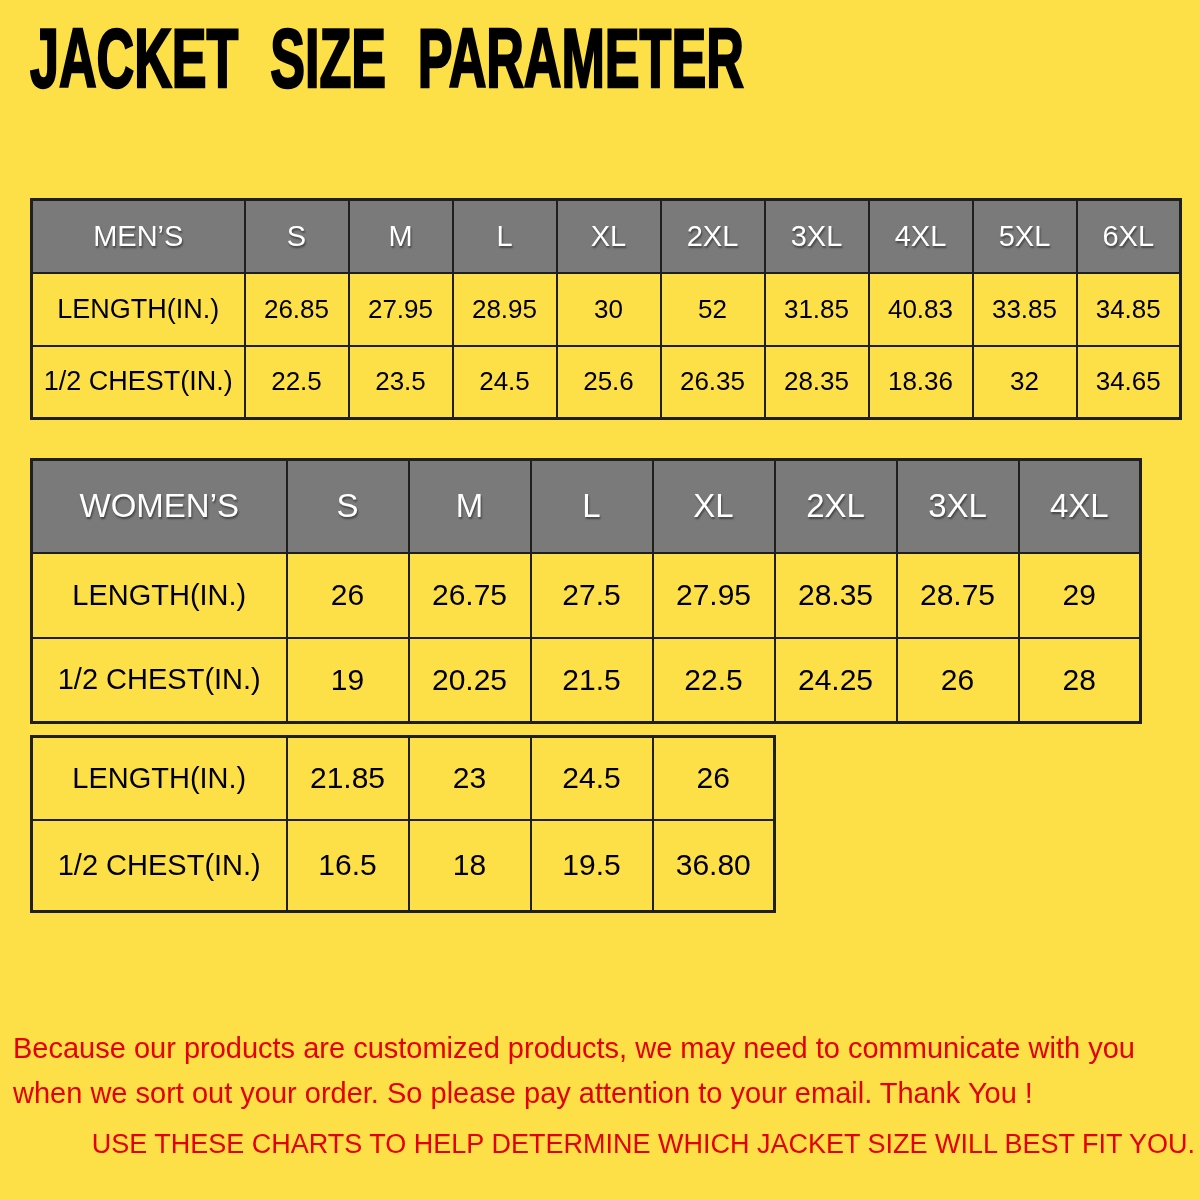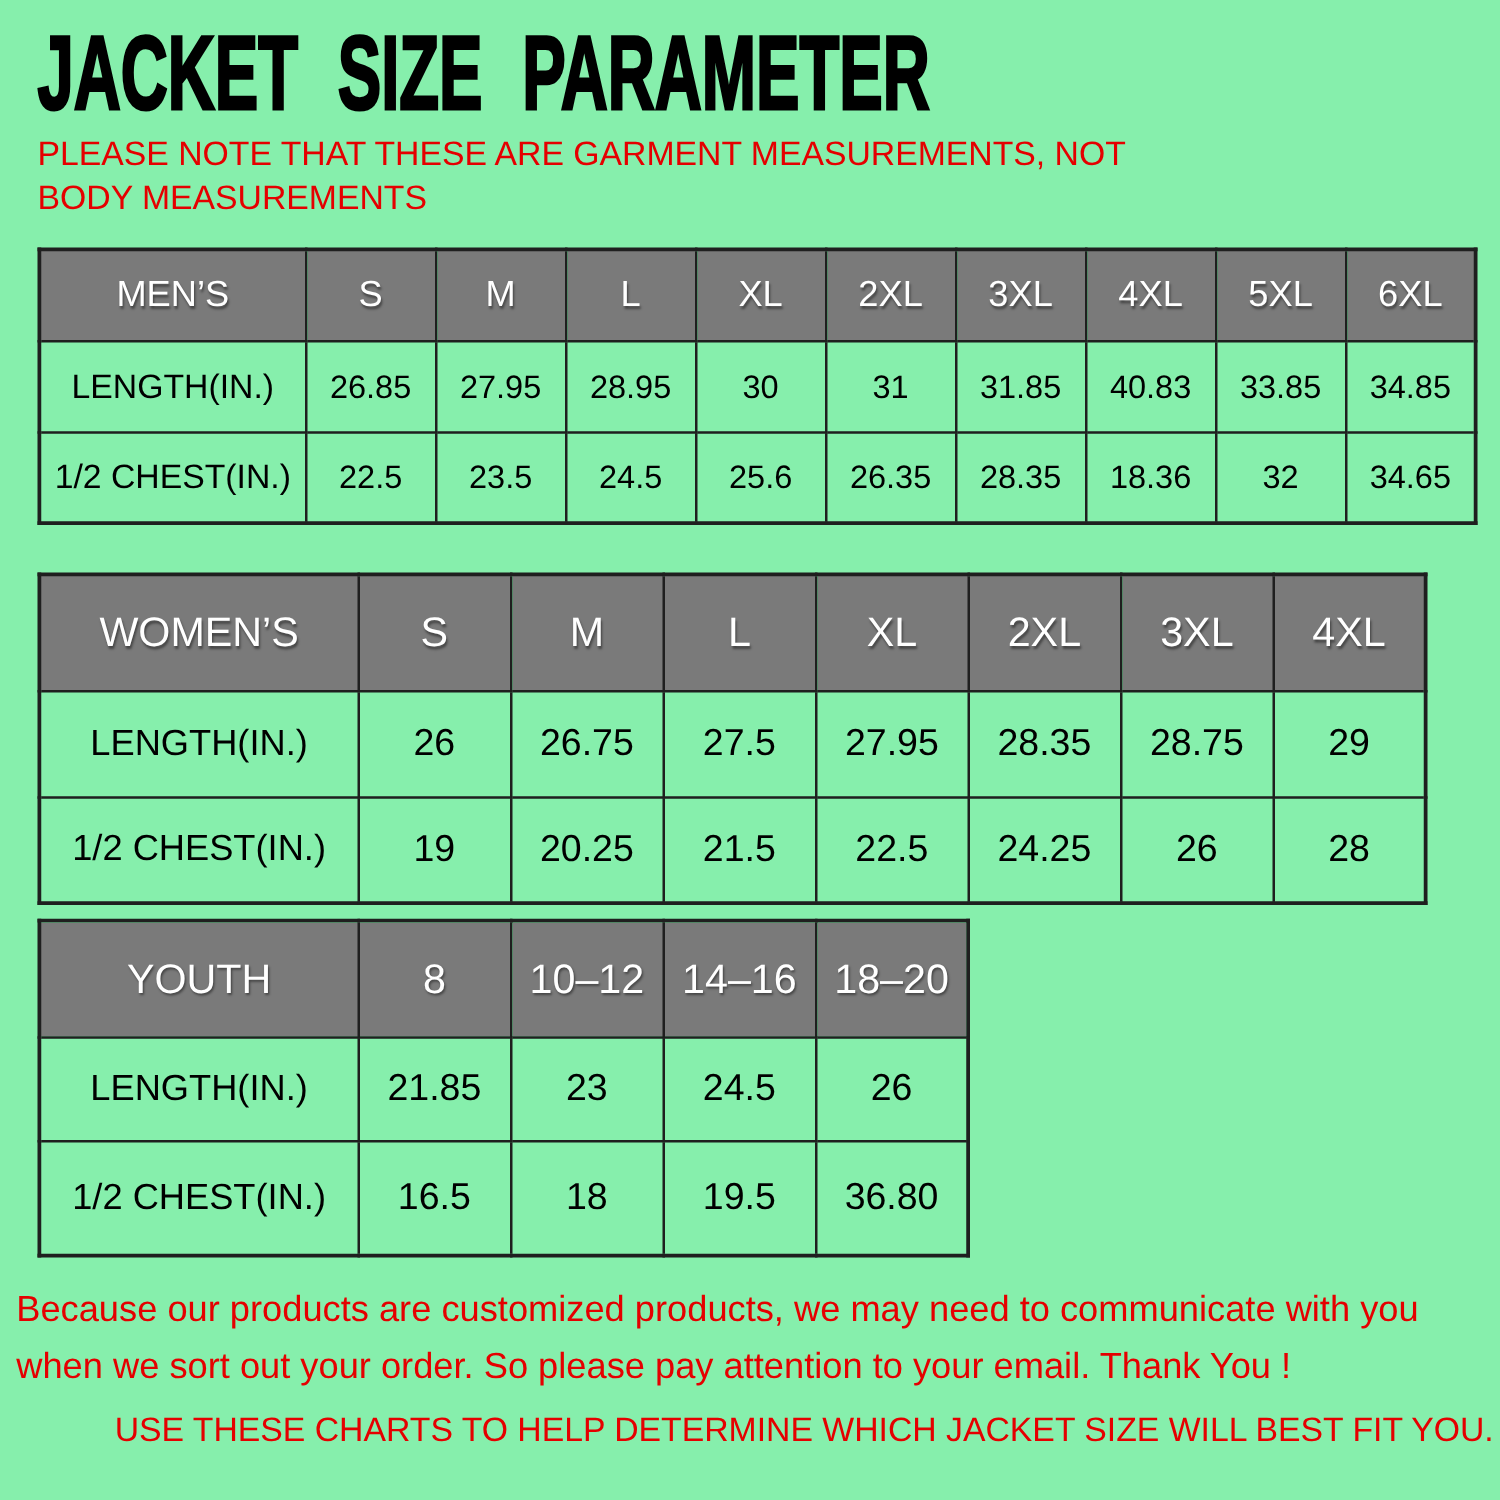--- a/index.html
+++ b/index.html
@@ -1,17 +1,17 @@
 <!DOCTYPE html>
 <html><head>
 <meta charset="utf-8">
 <style>
   html,body{margin:0;padding:0;background:#fff;}
   .page{
-    position:relative;width:1200px;height:1200px;background:#86efac;
+    position:relative;width:1200px;height:1200px;background:#fde047;
     font-family:"Liberation Sans",sans-serif;overflow:hidden;color:#000;
   }
   .title{
     position:absolute;left:30px;top:16px;margin:0;
     font-size:84px;line-height:1.0;font-weight:bold;color:#000;
     white-space:nowrap;letter-spacing:0px;word-spacing:28px;
     transform:scaleX(0.62);transform-origin:left top;
     -webkit-text-stroke:2.5px #000;
   }
   .note{
@@ -61,21 +61,20 @@
     font-size:27px;line-height:1.2;color:#e50000;text-align:right;
   }
 </style>
 </head>
 <body>
 
 <div class="page">
 
   <h1 class="title">JACKET SIZE PARAMETER</h1>
 
-  <p class="note">PLEASE NOTE THAT THESE ARE GARMENT MEASUREMENTS, NOT BODY MEASUREMENTS</p>
 
   <table class="size-table" id="men">
     <colgroup>
       <col style="width:213px">
         <col style="width:104px">
         <col style="width:104px">
         <col style="width:104px">
         <col style="width:104px">
         <col style="width:104px">
         <col style="width:104px">
@@ -95,21 +94,21 @@
         <td>4XL</td>
         <td>5XL</td>
         <td>6XL</td>
       </tr>
       <tr>
         <td class="rowlabel">LENGTH(IN.)</td>
         <td>26.85</td>
         <td>27.95</td>
         <td>28.95</td>
         <td>30</td>
-        <td>31</td>
+        <td>52</td>
         <td>31.85</td>
         <td>40.83</td>
         <td>33.85</td>
         <td>34.85</td>
       </tr>
       <tr>
         <td class="rowlabel">1/2 CHEST(IN.)</td>
         <td>22.5</td>
         <td>23.5</td>
         <td>24.5</td>
@@ -170,27 +169,20 @@
 
   <table class="size-table" id="youth">
     <colgroup>
       <col style="width:255px">
         <col style="width:122px">
         <col style="width:122px">
         <col style="width:122px">
         <col style="width:122px">
     </colgroup>
     <tbody>
-      <tr class="head">
-        <td>YOUTH</td>
-        <td>8</td>
-        <td>10–12</td>
-        <td>14–16</td>
-        <td>18–20</td>
-      </tr>
       <tr class="body1">
         <td class="rowlabel">LENGTH(IN.)</td>
         <td>21.85</td>
         <td>23</td>
         <td>24.5</td>
         <td>26</td>
       </tr>
       <tr class="body2">
         <td class="rowlabel">1/2 CHEST(IN.)</td>
         <td>16.5</td>

